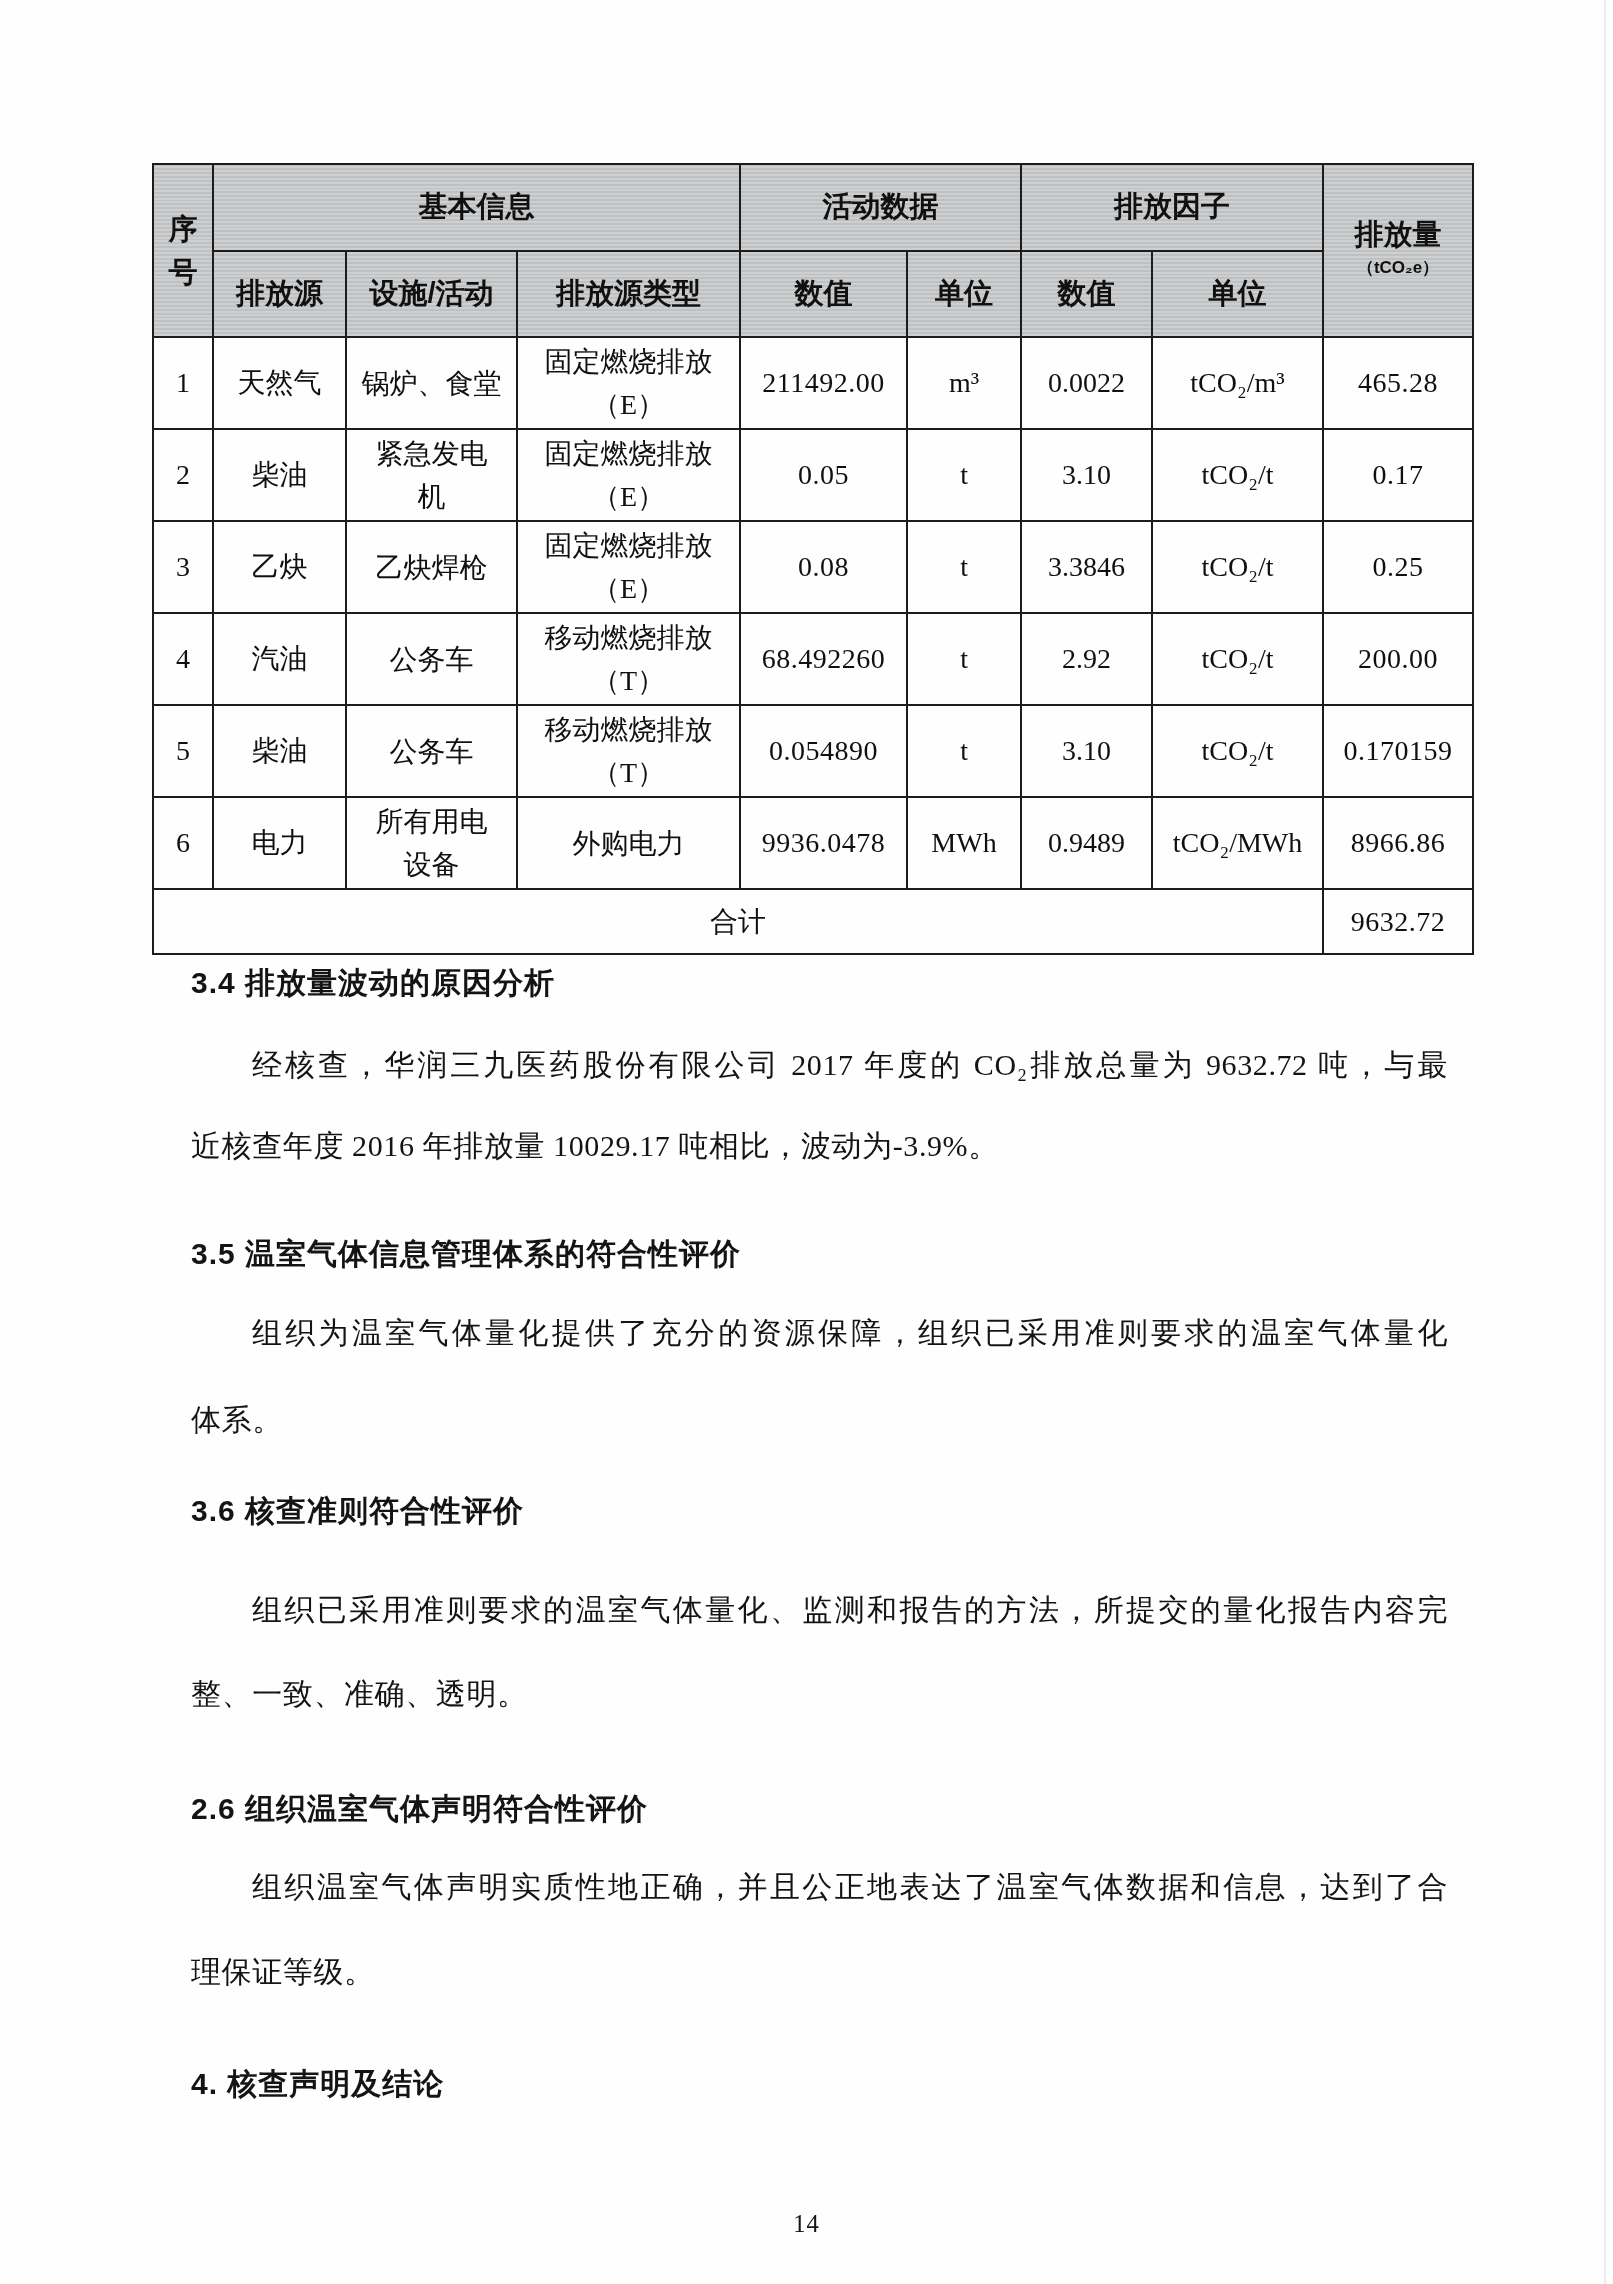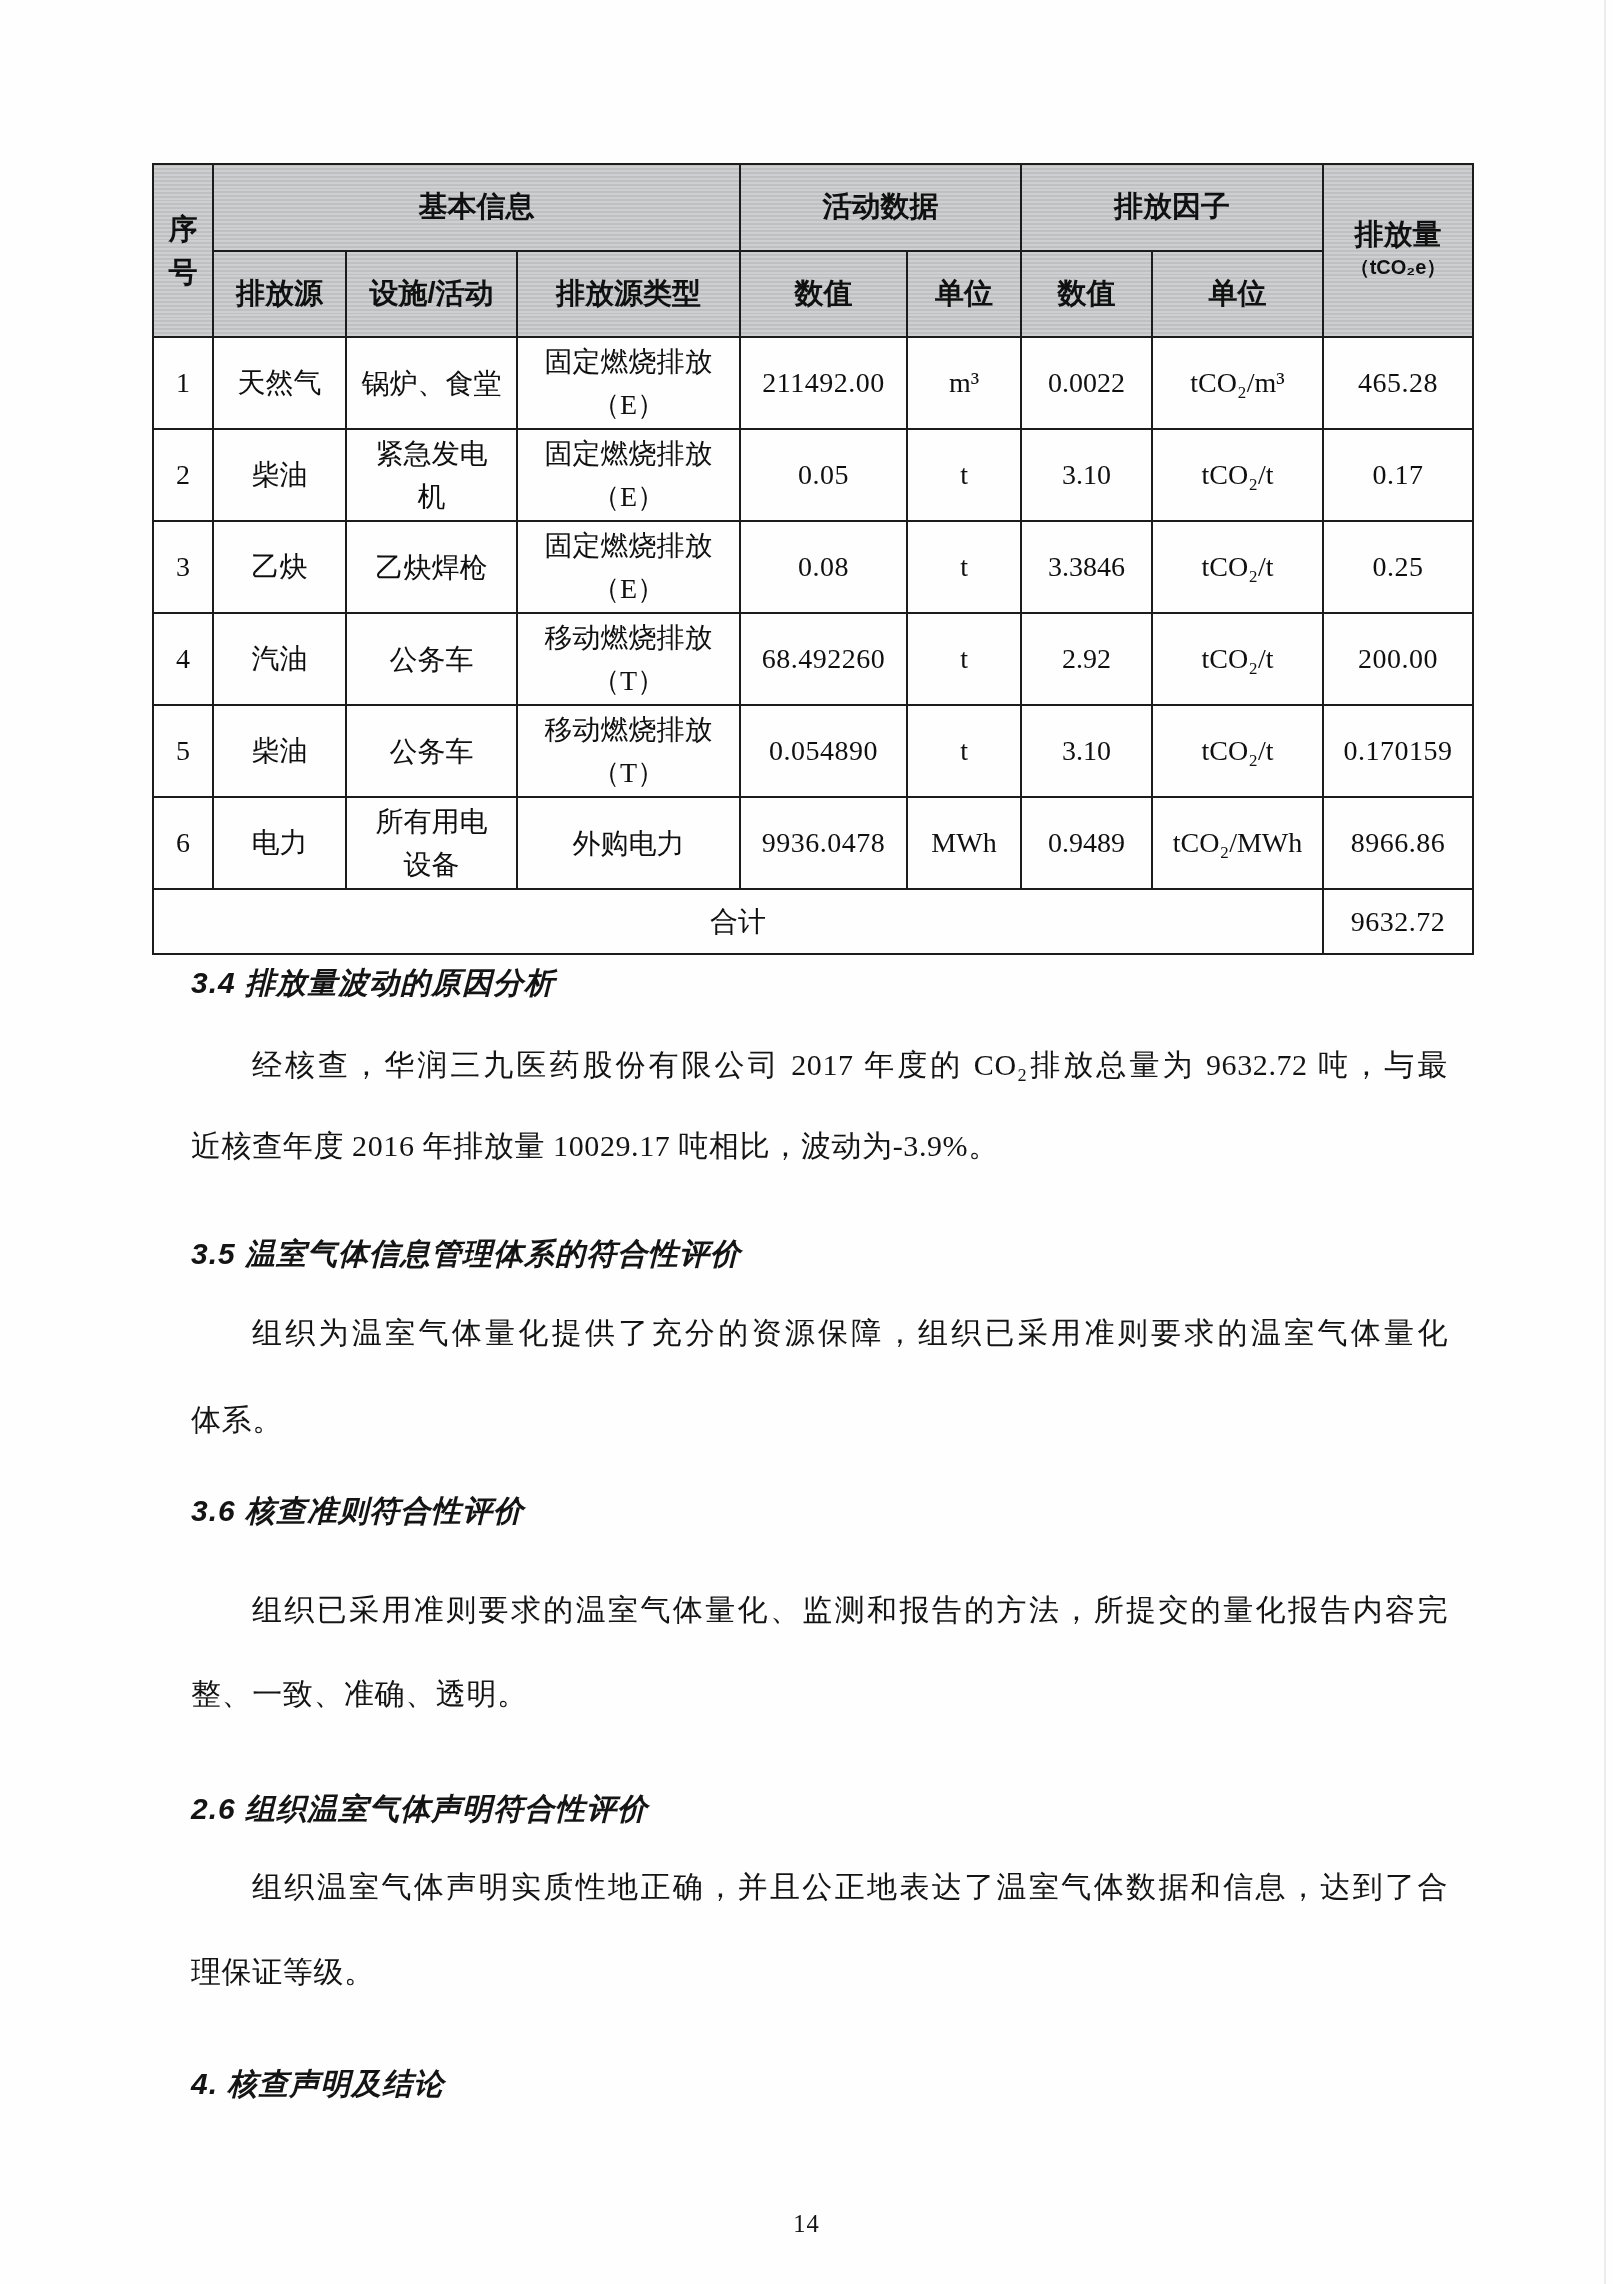--- a/index.html
+++ b/index.html
@@ -48,21 +48,21 @@
   td.num { font-size: 26.5px; letter-spacing: 0.5px; }
 
   
   .tline {
     position: absolute; left: 191px; width: 1257px;
     font-size: 30px; letter-spacing: 0.6px; line-height: 39px;
     white-space: nowrap;
   }
   .heading {
     font-family: "Liberation Sans", sans-serif;
-    font-weight: 700; letter-spacing: 1px; font-style: italic;
+    font-weight: 700; letter-spacing: 1px;
   }
   .para { font-family: "Liberation Serif", serif; white-space: normal; }
   .fill { text-align: justify; text-align-last: justify; }
   .indent { text-indent: 61px; }
   .pagenum {
     position: absolute; left: 0; top: 2178px; width: 100%;
     text-align: center; font-size: 24.5px; letter-spacing: 1px;
     font-family: "Liberation Serif", serif;
     margin-top: 32px;
   }
@@ -87,21 +87,21 @@
     <tbody>
         <tr class="group-row" style="height:86px">
       <th rowspan="2" class="outer two-line" style="height:173px"><div class="two-line">序
 号</div></th>
       <th colspan="3"><span>基本信息</span></th>
       <th colspan="2"><span>活动数据</span></th>
       <th colspan="2"><span>排放因子</span></th>
       <th rowspan="2" class="outer">
         <div class="hdr-stack">
           <div>排放量</div>
-          <div style="font-size:20px;font-weight:700">（tCO₂e）</div>
+          <div style="font-size:17px;font-weight:700">（tCO₂e）</div>
         </div>
       </th>
     </tr>
     <tr style="height:86px">
       <th><span>排放源</span></th>
       <th><span>设施/活动</span></th>
       <th><span>排放源类型</span></th>
       <th><span>数值</span></th>
       <th><span>单位</span></th>
       <th><span>数值</span></th>

